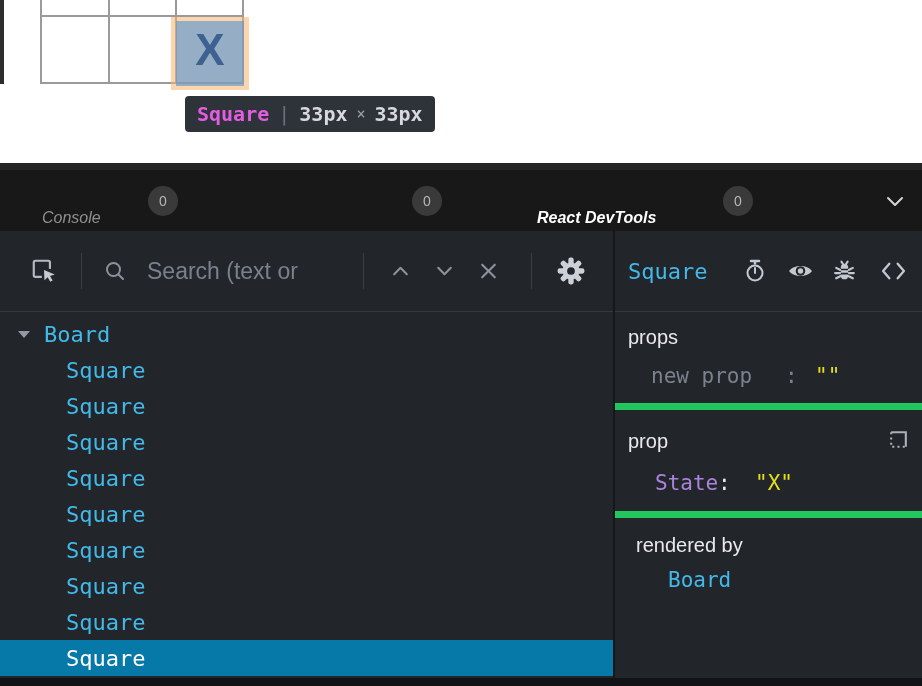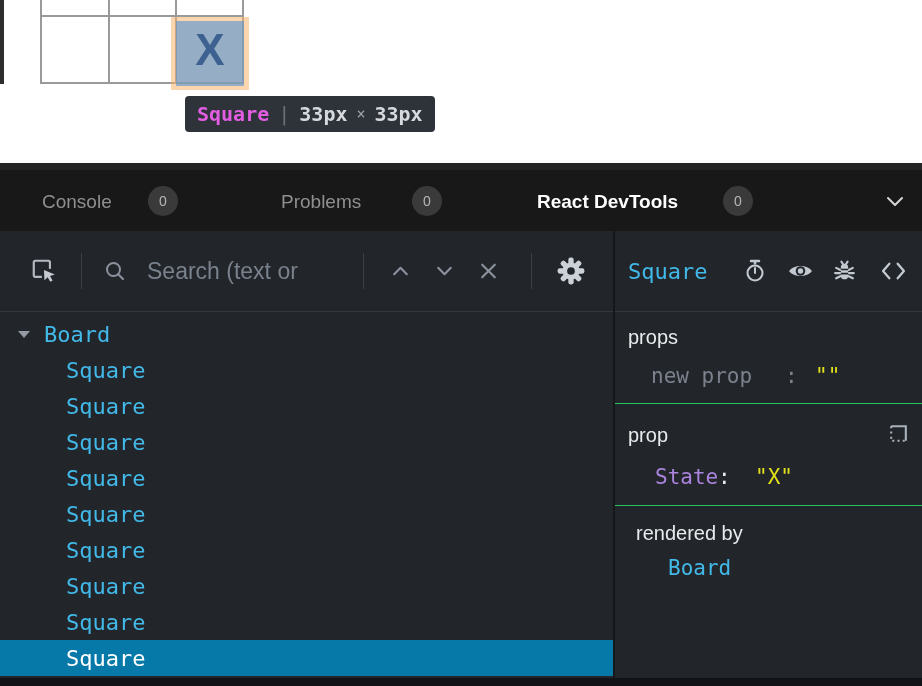--- a/index.html
+++ b/index.html
@@ -24,21 +24,21 @@
            gap:9px;padding:0 12px;background:#2e333a;border-radius:4px;
            font-family:"DejaVu Sans Mono",monospace;font-weight:bold;font-size:20px;white-space:nowrap;}
   .tt-name{color:#e35de3;}
   .tt-sep{color:#697078;font-weight:normal;}
   .tt-dim{color:#d6dade;text-align:right;}
   .tt-x{color:#9aa0a6;font-size:15px;font-weight:normal;}
 
   
   .gapstrip{position:absolute;left:0;top:163px;width:922px;height:7px;background:#252525;}
   .tabbar{position:absolute;left:0;top:170px;width:922px;height:61px;background:#181818;border-bottom:1px solid #000;}
-  .tab-label{position:absolute;top:1px;height:61px;display:flex;align-items:center;font-size:19px;color:#8f8f8f;cursor:default;}
+  .tab-label{position:absolute;top:17px;height:61px;display:flex;align-items:center;font-size:16px;color:#8f8f8f;cursor:default;font-style:italic;}
   .tab-active{color:#ffffff;font-weight:bold;}
   .badge{position:absolute;top:16px;width:30px;height:30px;border-radius:50%;background:#3a3a3a;color:#b8b8b8;
          display:flex;align-items:center;justify-content:center;font-size:14px;}
   .tab-chevron{position:absolute;left:884px;top:20px;}
 
   
   .main{position:absolute;left:0;top:231px;width:922px;height:447px;display:flex;}
   .left-panel{width:613px;display:flex;flex-direction:column;background:#22262b;}
   .vdiv{width:2px;background:#15171b;}
   .right-panel{flex:1;position:relative;background:#22262b;}
@@ -59,21 +59,21 @@
   .tree-row.selected{background:#0679a8;color:#ffffff;}
   .twisty{position:absolute;left:18px;top:50%;margin-top:-3px;width:0;height:0;
           border-left:6px solid transparent;border-right:6px solid transparent;
           border-top:7px solid #939aa3;}
 
   
   .rheader{position:relative;height:80px;border-bottom:1px solid #35393f;}
   .rtitle{position:absolute;left:13px;top:50%;transform:translateY(-50%);
           font-family:"DejaVu Sans Mono",monospace;font-size:22px;color:#42b9e8;}
   .hicon{position:absolute;top:50%;transform:translateY(-50%);display:flex;}
-  .sec{position:relative;border-bottom:1px solid #22c55e;}
+  .sec{position:relative;border-bottom:7px solid #22c55e;}
   .sec-h{position:absolute;left:13px;font-size:20px;color:#e8eaec;}
   .kv{position:absolute;font-family:"DejaVu Sans Mono",monospace;font-size:21px;white-space:pre;}
   #sec-props{height:91px;}
   #sec-hooks{height:101px;}
   #sec-rendered{height:172px;border-bottom:none;margin-left:8px;}
   .prop-key{left:36px;top:52px;color:#7b828d;}
   .prop-colon{left:170px;top:52px;color:#7b828d;}
   .prop-val{left:200px;top:52px;color:#e3e019;}
   .hook-name{left:40px;top:61px;color:#ab84de;}
   .hook-colon{left:103px;top:61px;color:#e8eaec;}
@@ -106,21 +106,20 @@
       <span class="tt-x">×</span>
       <span class="tt-dim">33px</span>
     </div>
   </div>
 
   <div class="gapstrip"></div>
 
   <div class="tabbar">
     <div class="tab-label" style="left:42px">Console</div>
     <div class="badge" style="left:148px">0</div>
-    <div class="tab-label" style="left:281px">Problems</div>
     <div class="badge" style="left:412px">0</div>
     <div class="tab-label tab-active" style="left:537px">React DevTools</div>
     <div class="badge" style="left:723px">0</div>
     <span class="tab-chevron">
       <svg width="22" height="22" viewBox="0 0 22 22">
           <polyline points="4,8 11,15 18,8" fill="none" stroke="#d6d6d6" stroke-width="2" stroke-linecap="round" stroke-linejoin="round"></polyline>
         </svg>
     </span>
   </div>
 

